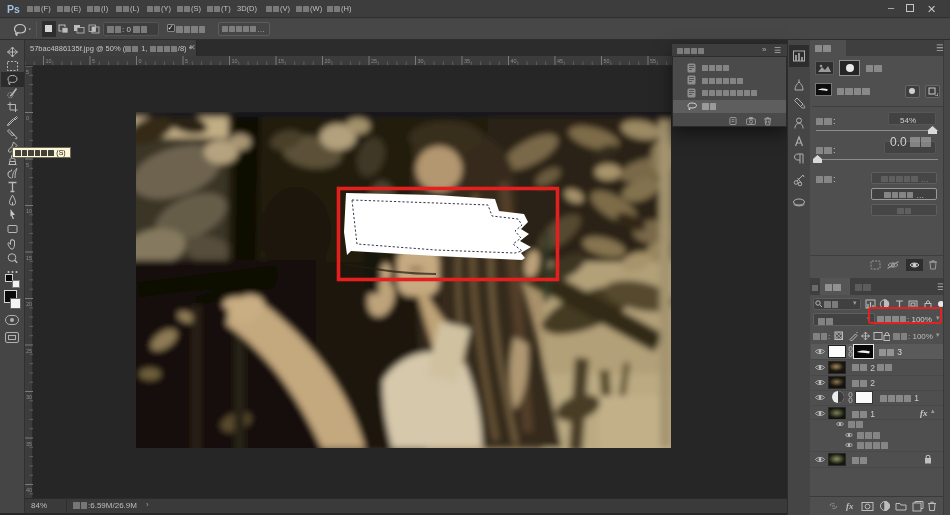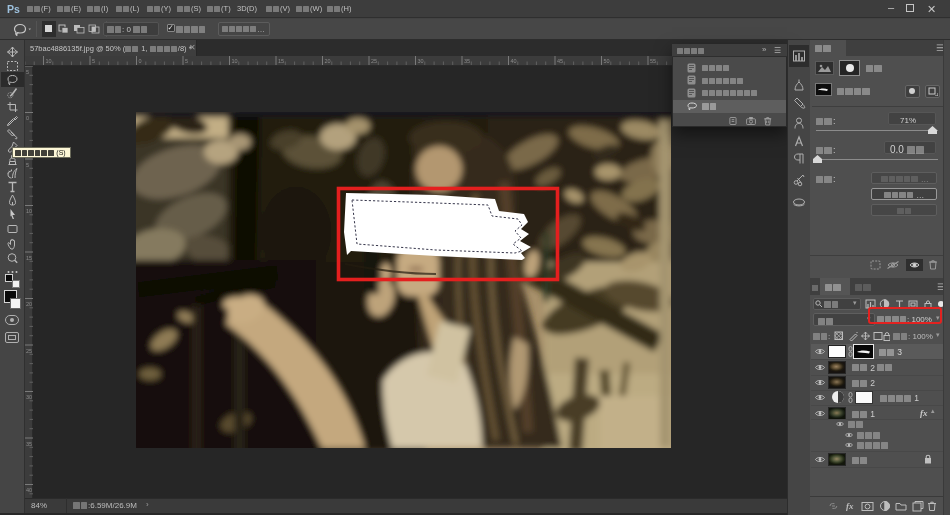--- a/index.html
+++ b/index.html
@@ -507,28 +507,28 @@
 <div class="a" style="left:905px;top:85px;width:15px;height:13px;background:#3f3f3f;border:1px solid #666;border-radius:2px;"></div>
 <div class="a" style="left:909px;top:88px;width:6px;height:6px;background:#d0d0d0;border-radius:3px;"></div>
 <div class="a" style="left:925px;top:85px;width:15px;height:13px;background:#3f3f3f;border:1px solid #666;border-radius:2px;"></div>
 <svg class="a" style="left:928px;top:87px;" width="10" height="9" viewBox="0 0 10 9">
       <rect x="1" y="1" width="6" height="6" fill="none" stroke="#c9c9c9"></rect>
       <path d="M7,9 L10,9 L10,6" fill="none" stroke="#c9c9c9"></path>
     </svg>
 <div class="a" style="left:812px;top:106px;width:136px;height:1px;background:#3e3e3e;"></div>
 <div class="a" style="left:816px;top:116px;font-size:9px;color:#c9c9c9;"><i class="z"></i><i class="z"></i>:</div>
 <div class="a" style="left:888px;top:112px;width:48px;height:13px;background:#424242;border:1px solid #565656;border-radius:2px;"></div>
-<div class="a" style="left:900px;top:115.5px;font-size:8px;color:#d0d0d0;">71%</div>
+<div class="a" style="left:900px;top:115.5px;font-size:8px;color:#d0d0d0;">54%</div>
 <div class="a" style="left:816px;top:130px;width:122px;height:1px;background:#8c8c8c;"></div>
 <svg class="a" style="left:928px;top:126px;" width="9" height="8" viewBox="0 0 9 8">
       <path d="M4.5,0 L9,4 L9,8 L0,8 L0,4 Z" fill="#d9d9d9"></path>
     </svg>
 <div class="a" style="left:816px;top:145px;font-size:9px;color:#c9c9c9;"><i class="z"></i><i class="z"></i>:</div>
 <div class="a" style="left:884px;top:141px;width:52px;height:13px;background:#424242;border:1px solid #565656;border-radius:2px;"></div>
-<div class="a" style="left:890px;top:144px;font-size:10px;color:#d0d0d0;">0.0 <i class="z"></i><i class="z"></i></div>
+<div class="a" style="left:890px;top:135px;font-size:12px;color:#d0d0d0;">0.0 <i class="z"></i><i class="z"></i></div>
 <div class="a" style="left:816px;top:159px;width:122px;height:1px;background:#8c8c8c;"></div>
 <svg class="a" style="left:813px;top:155px;" width="9" height="8" viewBox="0 0 9 8">
       <path d="M4.5,0 L9,4 L9,8 L0,8 L0,4 Z" fill="#d9d9d9"></path>
     </svg>
 <div class="a" style="left:816px;top:174px;font-size:9px;color:#c9c9c9;"><i class="z"></i><i class="z"></i>:</div>
 <div class="a" style="left:871px;top:172px;width:66px;height:12px;background:#464646;border:1px solid #5e5e5e;border-radius:2px;"></div>
 <div class="a" style="left:881px;top:174.5px;font-size:8px;color:#9a9a9a;"><i class="z zd"></i><i class="z zd"></i><i class="z zd"></i><i class="z zd"></i><i class="z zd"></i> …</div>
 <div class="a" style="left:871px;top:188px;width:66px;height:12px;background:#404040;border:1px solid #999;border-radius:2px;"></div>
 <div class="a" style="left:884px;top:190.5px;font-size:8px;color:#d8d8d8;"><i class="z"></i><i class="z"></i><i class="z"></i><i class="z"></i> …</div>
 <div class="a" style="left:871px;top:204px;width:66px;height:12px;background:#464646;border:1px solid #5e5e5e;border-radius:2px;"></div>

